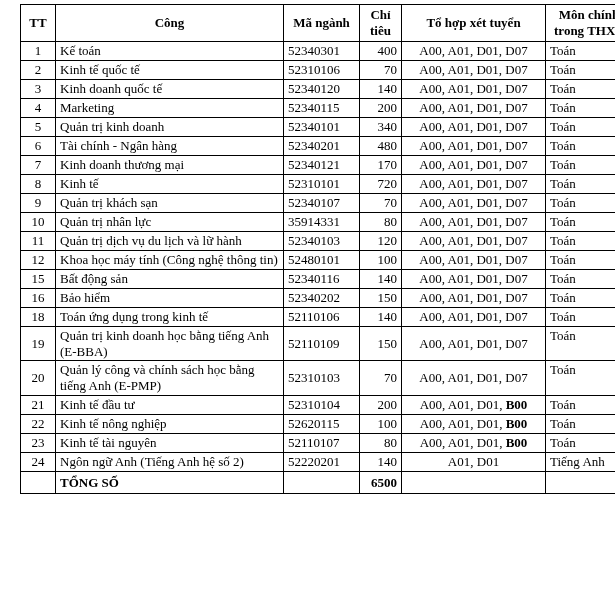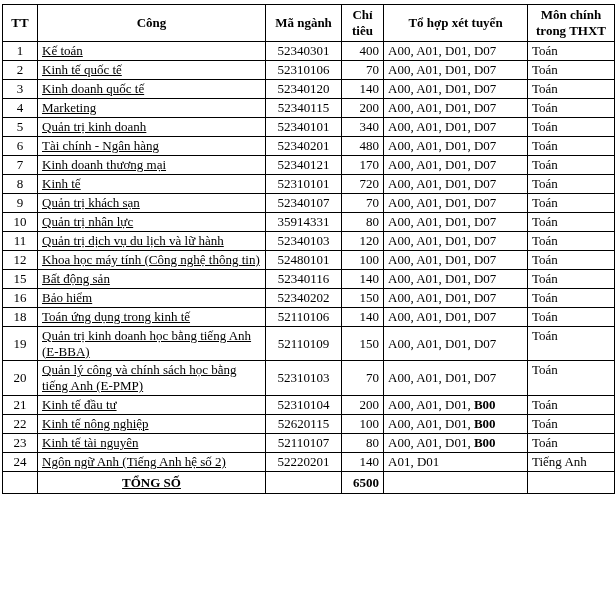--- a/index.html
+++ b/index.html
@@ -5,21 +5,21 @@
   html, body {
     margin: 0;
     padding: 0;
     background: #ffffff;
     width: 615px;
     height: 601px;
     font-family: "Liberation Serif", "DejaVu Serif", serif;
     color: #000000;
   }
   .page {
-    padding: 4px 1px 3px 2px;
+    padding: 4px 1px 3px 20px;
     box-sizing: border-box;
   }
   table.admission {
     border-collapse: collapse;
     table-layout: fixed;
     width: 612px;
     font-size: 13px;
     color: #000000;
   }
   table.admission th,
@@ -30,32 +30,32 @@
     line-height: 1.22;
   }
   table.admission th {
     font-weight: bold;
     text-align: center;
     vertical-align: middle;
     padding-top: 2px;
     padding-bottom: 2px;
   }
   td.c-tt      { text-align: center; vertical-align: middle; }
-  td.c-nganh   { text-align: left;   vertical-align: middle; padding-left: 7px; text-decoration: underline; }
-  td.c-ma      { text-align: center; vertical-align: middle; }
+  td.c-nganh   { text-align: left;   vertical-align: middle; padding-left: 7px; }
+  td.c-ma      { vertical-align: middle; }
   td.c-chitieu { text-align: right; vertical-align: middle; }
-  td.c-tohop   { text-align: left; vertical-align: middle; }
+  td.c-tohop   { text-align: center; vertical-align: middle; }
   td.c-mon     { text-align: left; vertical-align: top; padding-top: 2px; }
   tr.data-row  { height: 19px; }
   tr.total-row td {
     height: 19px;
     font-weight: bold;
     vertical-align: middle;
   }
-  tr.total-row td.c-nganh { text-align: center; padding-left: 4px; }
+  tr.total-row td.c-nganh { text-align: left; padding-left: 4px; }
   .bold { font-weight: bold; }
 </style>
 </head>
 <body>
 
 <div class="page">
   <table class="admission">
     <colgroup>
       <col style="width:35px">
       <col style="width:228px">

